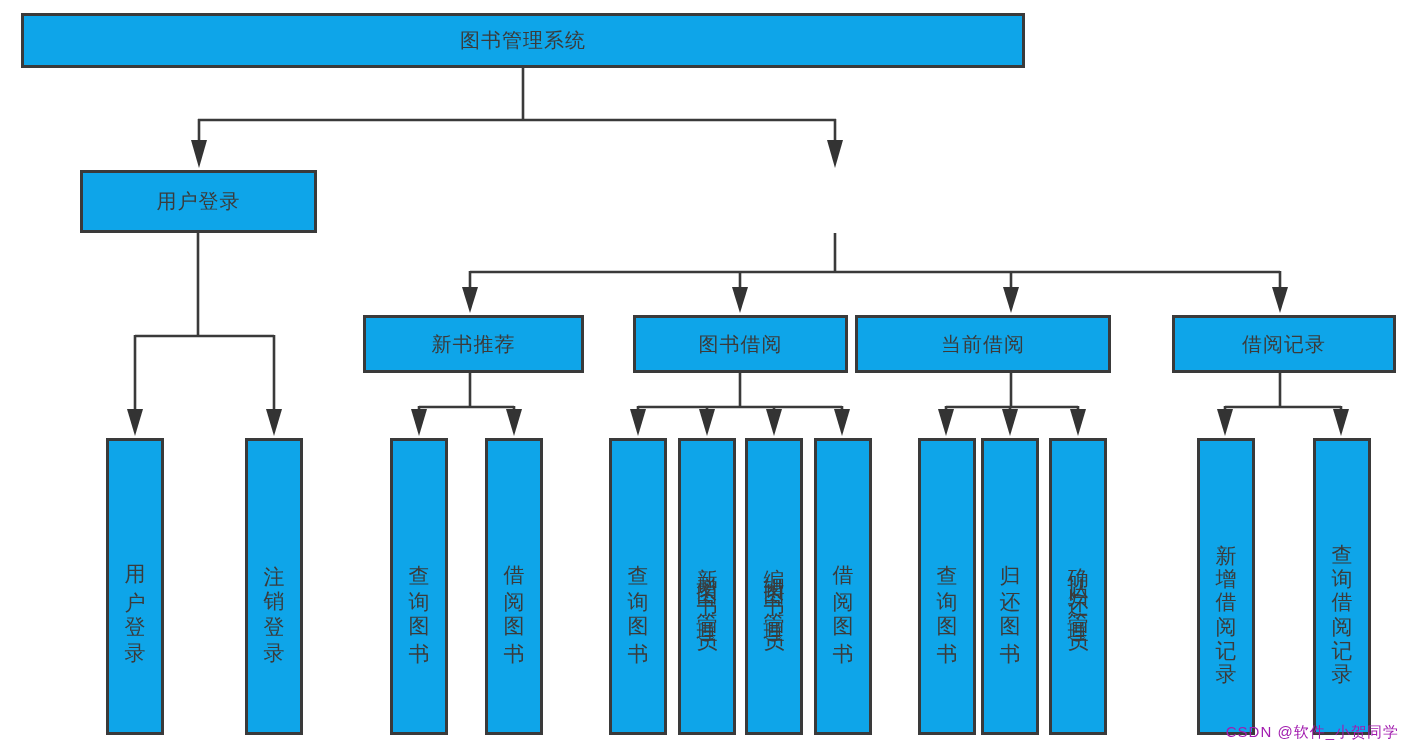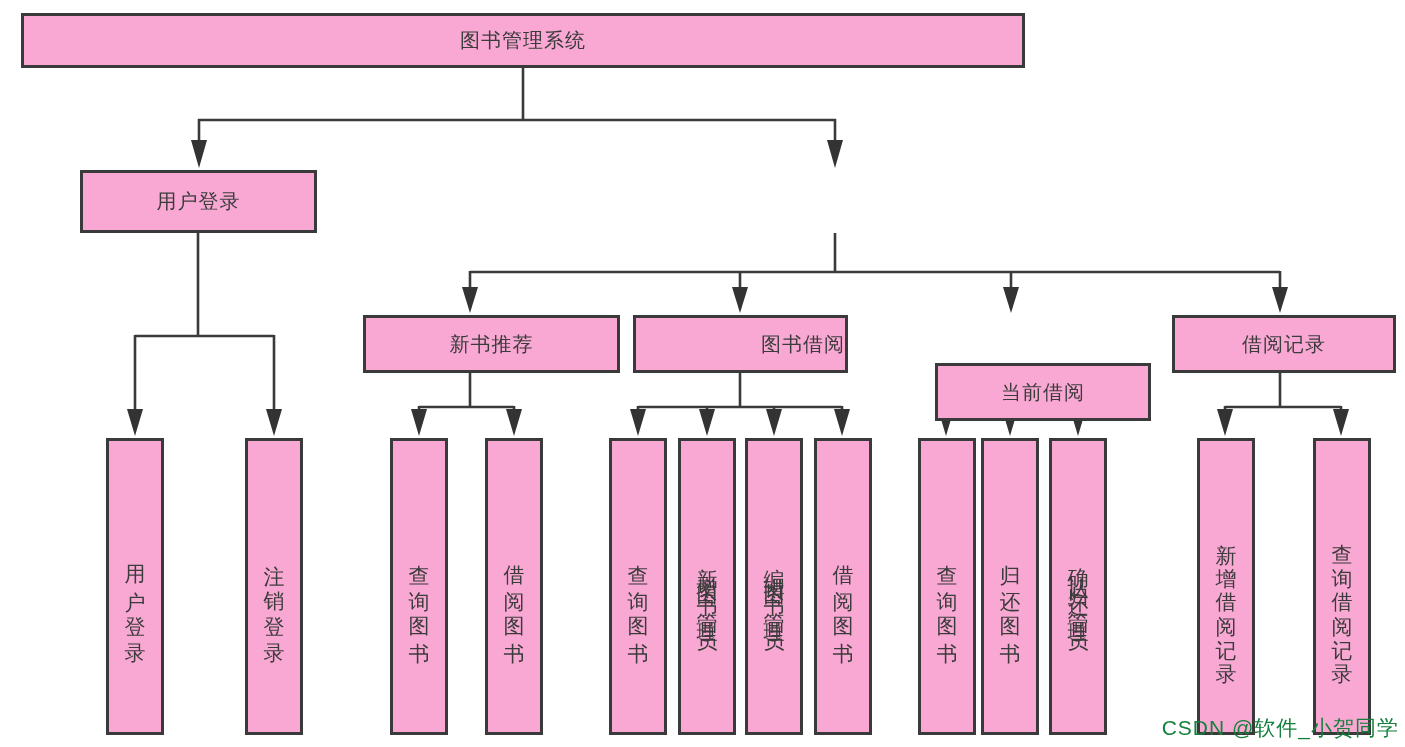--- a/index.html
+++ b/index.html
@@ -9,34 +9,34 @@
     width: 1405px;
     height: 747px;
     background: #ffffff;
     overflow: hidden;
   }
   #wires { position: absolute; left: 0; top: 0; }
   .box {
     position: absolute;
     box-sizing: border-box;
     border: 3px solid #3a3a3a;
-    background: #f9a8d4;
+    background: #0ea5e9;
     display: flex;
     align-items: center;
     justify-content: center;
     color: #3b3b3b;
   }
   .hlabel { font-size: 20px; letter-spacing: 1px; white-space: nowrap; }
   
   #n-root          { left: 21px;   top: 13px;  width: 1004px; height: 55px; }
   #n-user-login    { left: 80px;   top: 170px; width: 237px;  height: 63px; }
   #n-book-mgmt     { left: 718px;  top: 170px; width: 234px;  height: 63px; }
-  #n-new-book      { left: 363px;  top: 315px; width: 257px;  height: 58px; }
-  #n-book-borrow   { left: 633px;  top: 315px; width: 215px;  height: 58px; justify-content: flex-end; }
-  #n-current       { left: 935px;  top: 315px; width: 216px;  height: 58px; margin-top: 48px; }
+  #n-new-book      { left: 363px;  top: 315px; width: 221px;  height: 58px; }
+  #n-book-borrow   { left: 633px;  top: 315px; width: 215px;  height: 58px; }
+  #n-current       { left: 855px;  top: 315px; width: 256px;  height: 58px; }
   #n-record        { left: 1172px; top: 315px; width: 224px;  height: 58px; }
   
   .leaf { top: 438px; width: 58px; height: 297px; }
   .vlabel {
     writing-mode: vertical-rl;
     text-orientation: mixed;
     font-size: 21px;
     white-space: nowrap;
     color: #3b3b3b;
   }
@@ -53,22 +53,22 @@
   #l-borrow-book    { left: 814px; }
   #l-query-current  { left: 918px; }
   #l-return-book    { left: 981px; }
   #l-confirm-return { left: 1049px; }
   #l-add-record     { left: 1197px; }
   #l-query-record   { left: 1313px; }
   #watermark {
     position: absolute;
     right: 6px;
     bottom: 5px;
-    font-size: 21px;
-    color: #15803d;
+    font-size: 15px;
+    color: #a21caf;
     letter-spacing: 1px;
     white-space: nowrap;
   }
 </style>
 </head>
 <body>
 
 <div id="canvas">
 
   <svg id="wires" width="1405" height="747" viewBox="0 0 1405 747">

